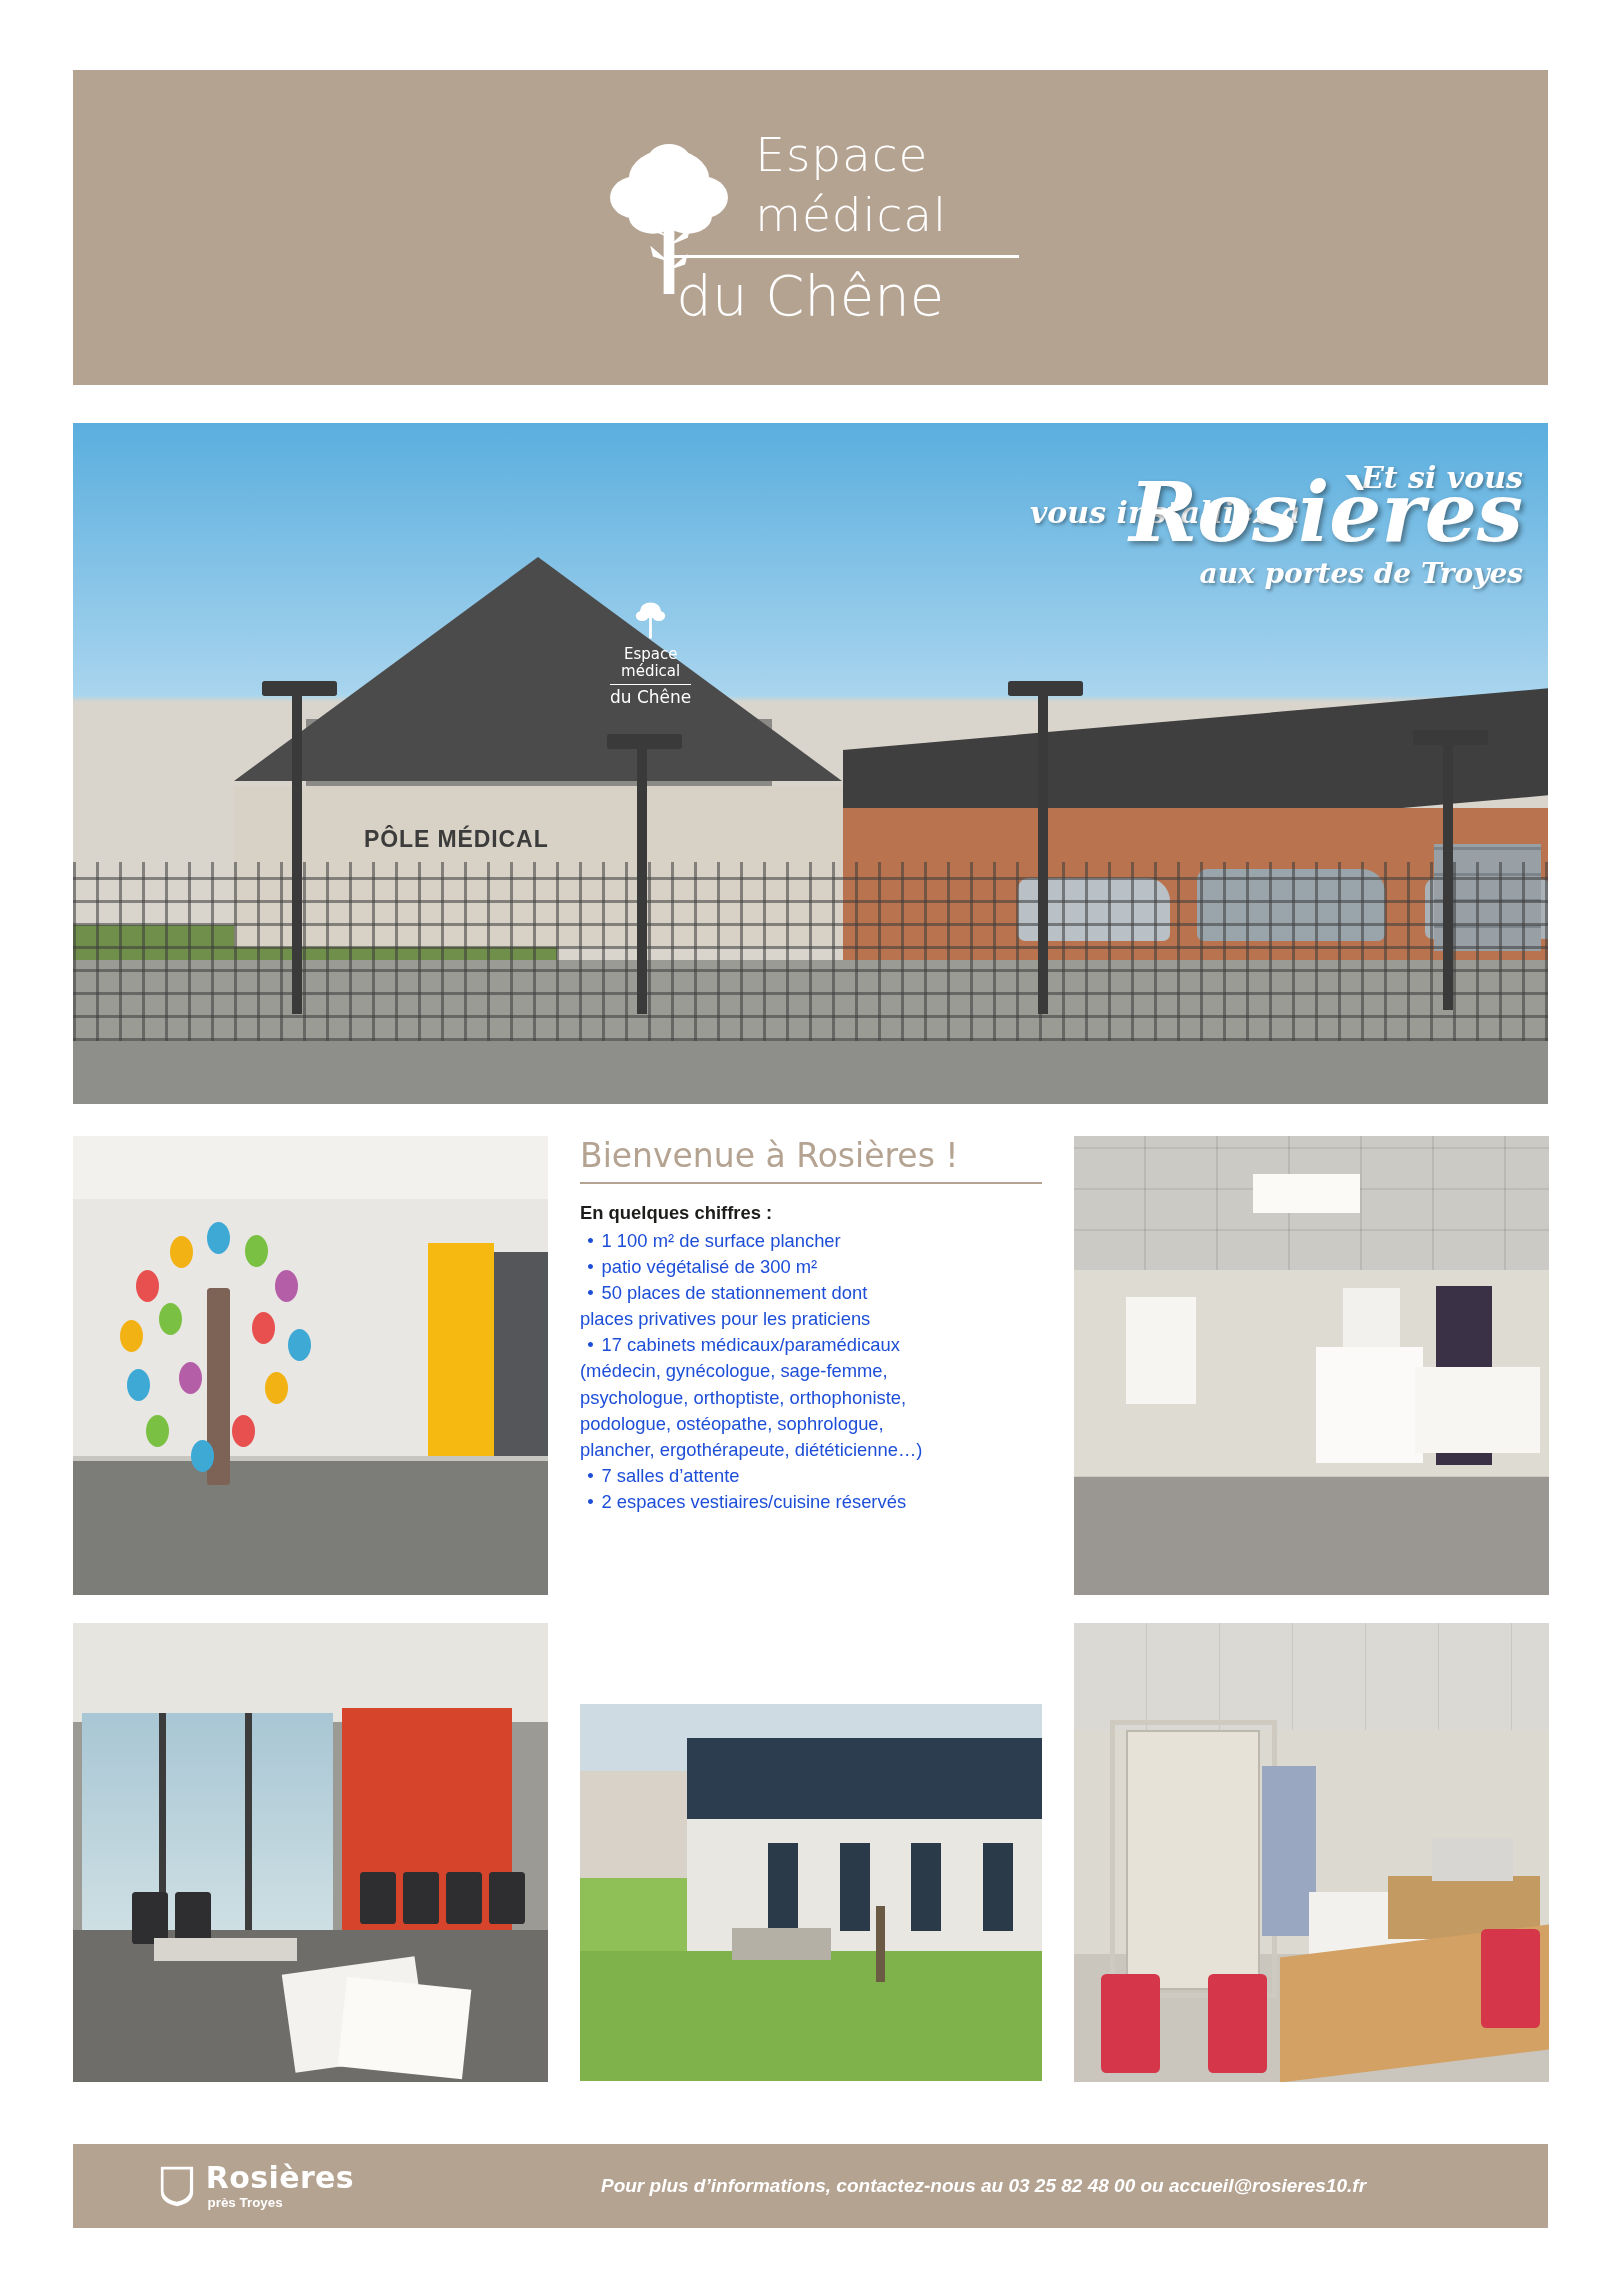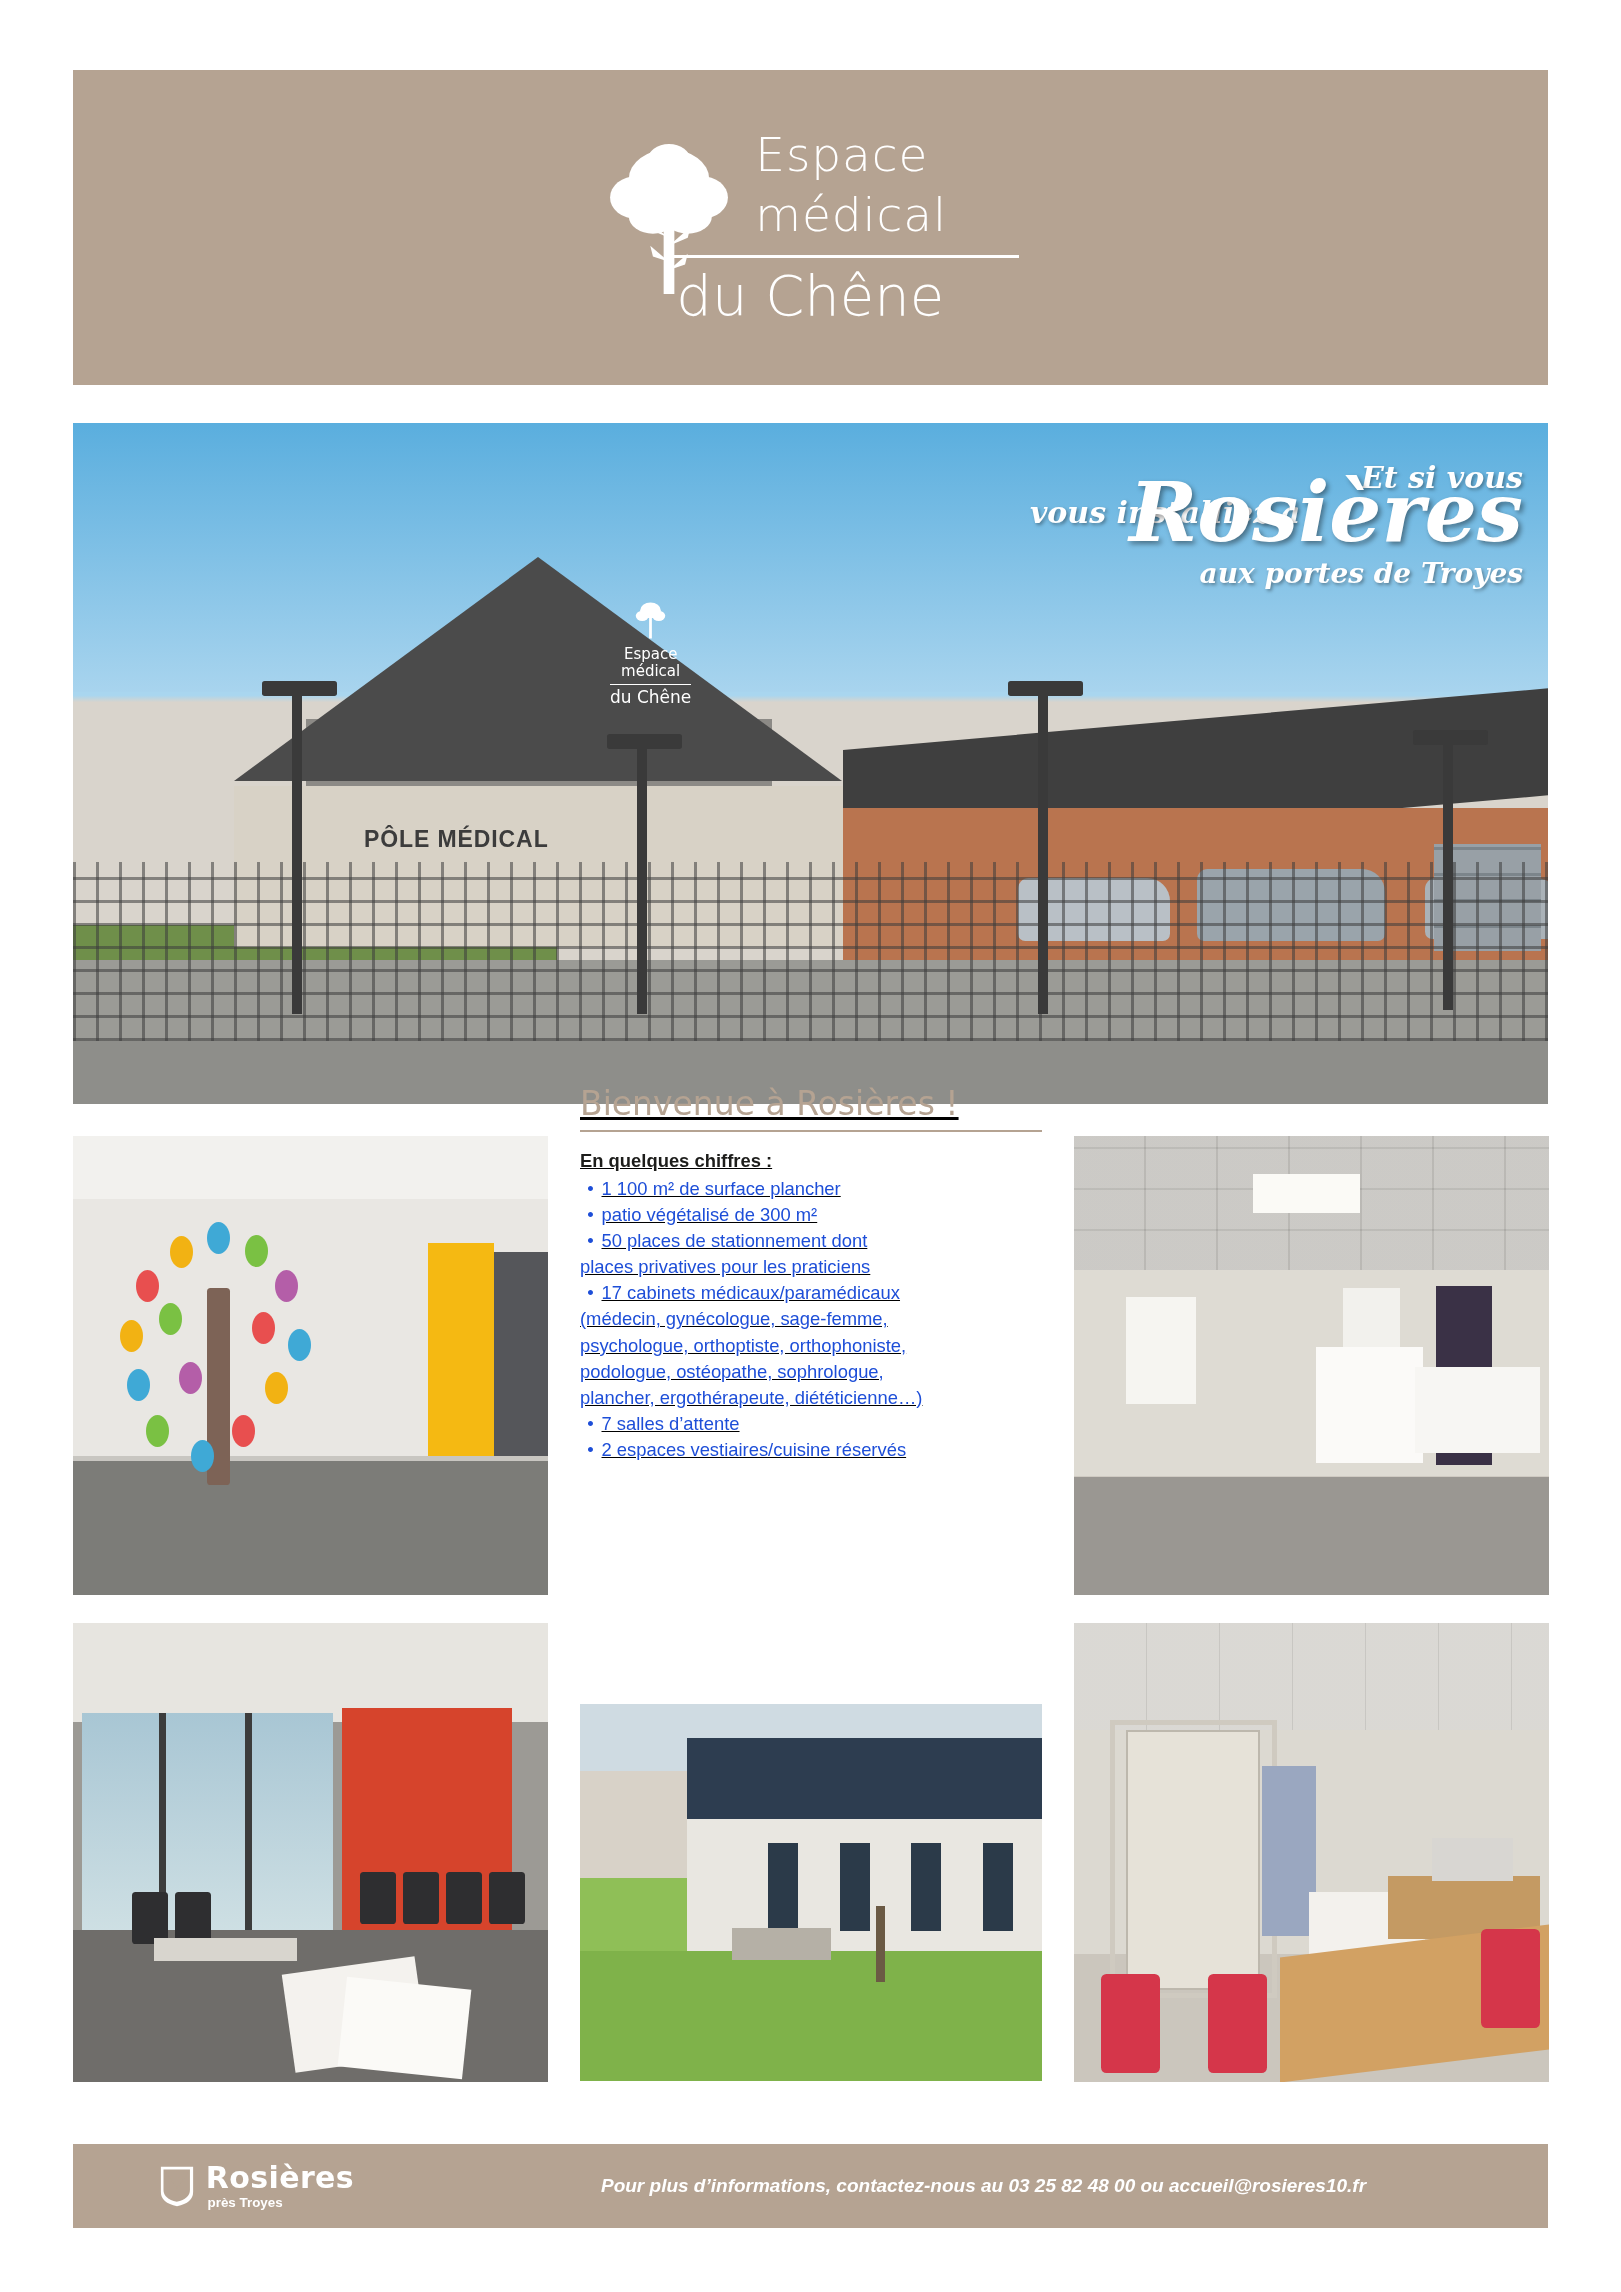--- a/index.html
+++ b/index.html
@@ -213,23 +213,22 @@
   .m-cab { position:absolute; left: 235px; top: 269px; width: 116px; height: 99px; background:#f3f1ed; }
   .m-wood { position:absolute; right: 9px; top: 253px; width: 152px; height: 63px; background:#c49a63; }
   .m-micro { position:absolute; right: 36px; top: 215px; width: 81px; height: 43px; background:#d8d6d2; }
   .m-table { position:absolute; right: 0; bottom: 16px; width: 269px; height: 125px; background:#d2a163; transform: skewY(-7deg);}
   .m-chair { position:absolute; bottom: 9px; width: 59px; height: 99px; background:#d5364a; border-radius: 5.4px;}
 
   
   .textcol {
     position: absolute;
     left: 580px;
-    top: 1084px;
+    top: 1136px;
     width: 462px;
-    text-decoration: underline;
   }
   .welcome-title {
     color: #b5a392;
     font-size: 33px;
     font-weight: 400;
     font-family: "DejaVu Sans", sans-serif;
     padding-bottom: 7.2px;
     border-bottom: 2.7px solid #b5a392;
     margin-bottom: 18px;
   }

